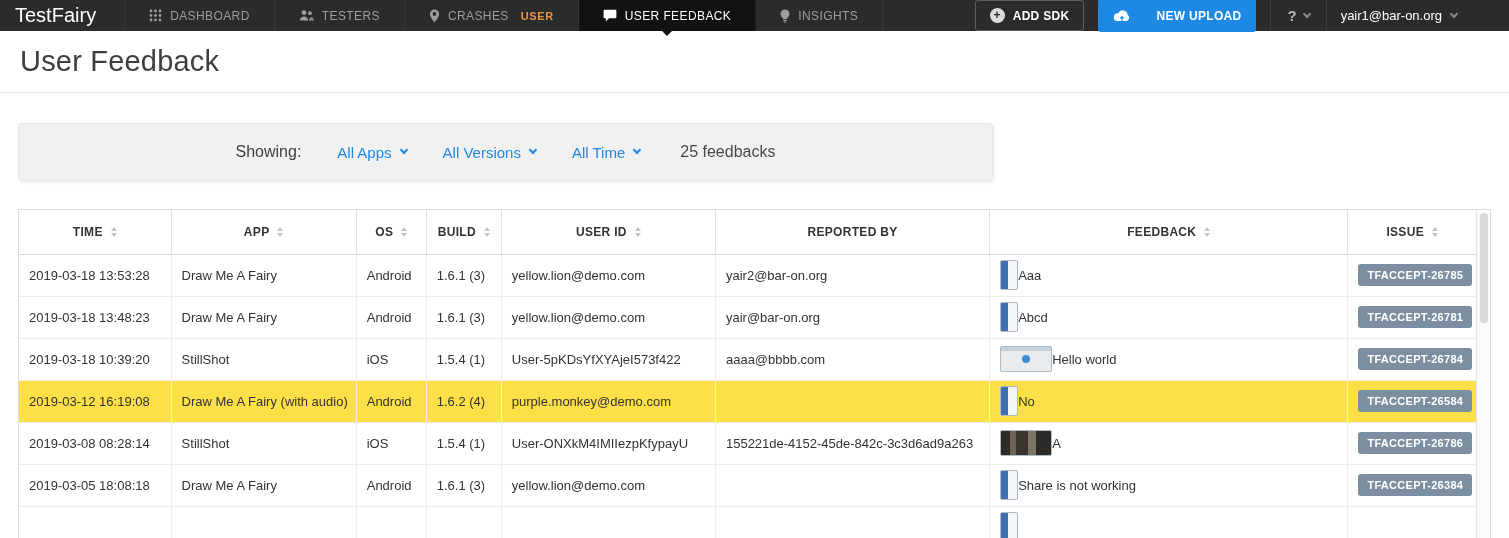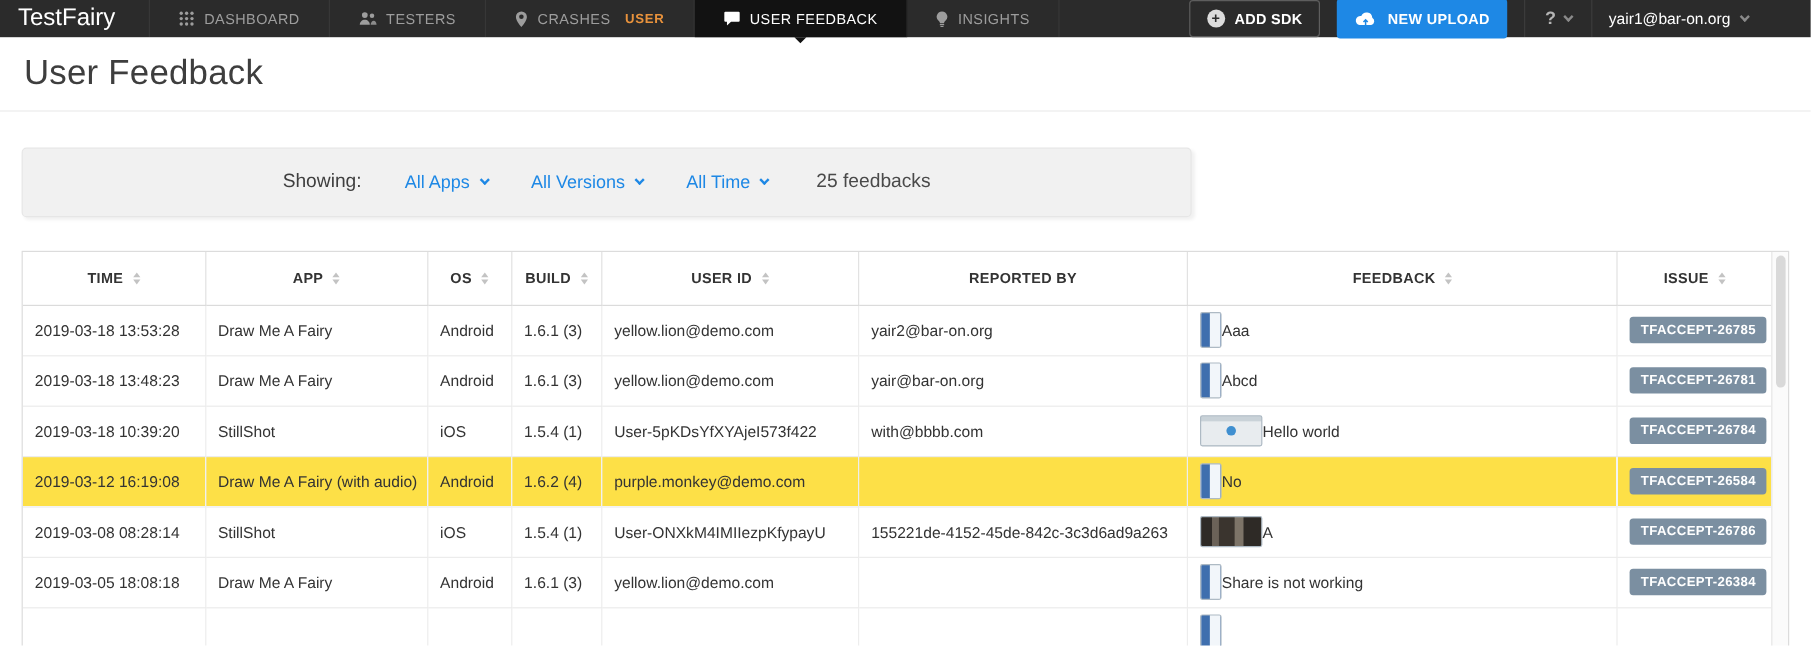--- a/index.html
+++ b/index.html
@@ -14,21 +14,21 @@
   .nav-item{display:flex;align-items:center;gap:8px;padding:0 24px;font-size:12px;letter-spacing:.4px;color:#9d9d9d;cursor:pointer;border-right:1px solid rgba(255,255,255,.06);position:relative}
   .nav-item:first-child{border-left:1px solid rgba(255,255,255,.06)}
   .nav-item.active{background:#121212;color:#fff}
   .nav-item.active::after{content:"";position:absolute;left:50%;bottom:-5px;margin-left:-5px;border-left:5px solid transparent;border-right:5px solid transparent;border-top:5px solid #121212}
   .nav-icon{display:flex;align-items:center}
   .nav-icon svg{display:block}
   .beta{color:var(--beta,#e8923c);font-size:11px;font-weight:700;letter-spacing:.6px;margin-left:4px}
   .nav-right{margin-left:auto;display:flex;align-items:center;gap:14px;padding-right:52px}
   .btn-addsdk{display:flex;align-items:center;gap:8px;height:31px;padding:0 14px;background:transparent;border:1px solid #5e5e5e;border-radius:3px;color:#fff;font-size:12px;font-weight:700;letter-spacing:.3px;cursor:pointer;font-family:inherit}
   .plus-icon{width:15px;height:15px;border-radius:50%;background:#dcdcdc;color:#2b2b2b;font-size:12px;font-weight:700;line-height:15px;text-align:center}
-  .btn-upload{display:flex;align-items:center;gap:9px;height:33px;padding:0 15px;background:var(--accent,#1e88e5);border:none;border-radius:3px;color:#fff;font-size:12px;font-weight:700;letter-spacing:.3px;cursor:pointer;font-family:inherit}
+  .btn-upload{display:flex;align-items:center;gap:25px;height:33px;padding:0 15px;background:var(--accent,#1e88e5);border:none;border-radius:3px;color:#fff;font-size:12px;font-weight:700;letter-spacing:.3px;cursor:pointer;font-family:inherit}
   .help{display:flex;align-items:center;gap:7px;height:100%;padding:0 16px;border-left:1px solid rgba(255,255,255,.08);border-right:1px solid rgba(255,255,255,.08);cursor:pointer}
   .qmark{color:#b5b5b5;font-size:15px;font-weight:700}
   .user{display:flex;align-items:center;gap:9px;color:#fff;font-size:13px;cursor:pointer}
   .chev{display:inline-block;width:6px;height:6px;border-right:2px solid #8a8a8a;border-bottom:2px solid #8a8a8a;transform:rotate(45deg);position:relative;top:-2px}
   .chev-blue{border-color:var(--accent,#1e88e5)}
 
   
   .title-bar{display:flex;align-items:center;height:62px;padding:0 20px;border-bottom:1px solid #ececec;background:#fff}
   .title-bar h1{font-size:29px;font-weight:400;color:#3e3e3e;letter-spacing:.2px}
 
@@ -293,21 +293,21 @@
               </div>
             </td>
             <td class="issue-cell"><span class="badge">TFACCEPT-26781</span></td>
           </tr>
           <tr>
             <td>2019-03-18 10:39:20</td>
             <td>StillShot</td>
             <td>iOS</td>
             <td>1.5.4 (1)</td>
             <td>User-5pKDsYfXYAjeI573f422</td>
-            <td>with@bbbb.com</td>
+            <td>aaaa@bbbb.com</td>
             <td>
               <div class="fb">
                 <span class="thumb landscape-light"></span>
                 <span class="fb-text">Hello world</span>
               </div>
             </td>
             <td class="issue-cell"><span class="badge">TFACCEPT-26784</span></td>
           </tr>
           <tr class="hl">
             <td>2019-03-12 16:19:08</td>

